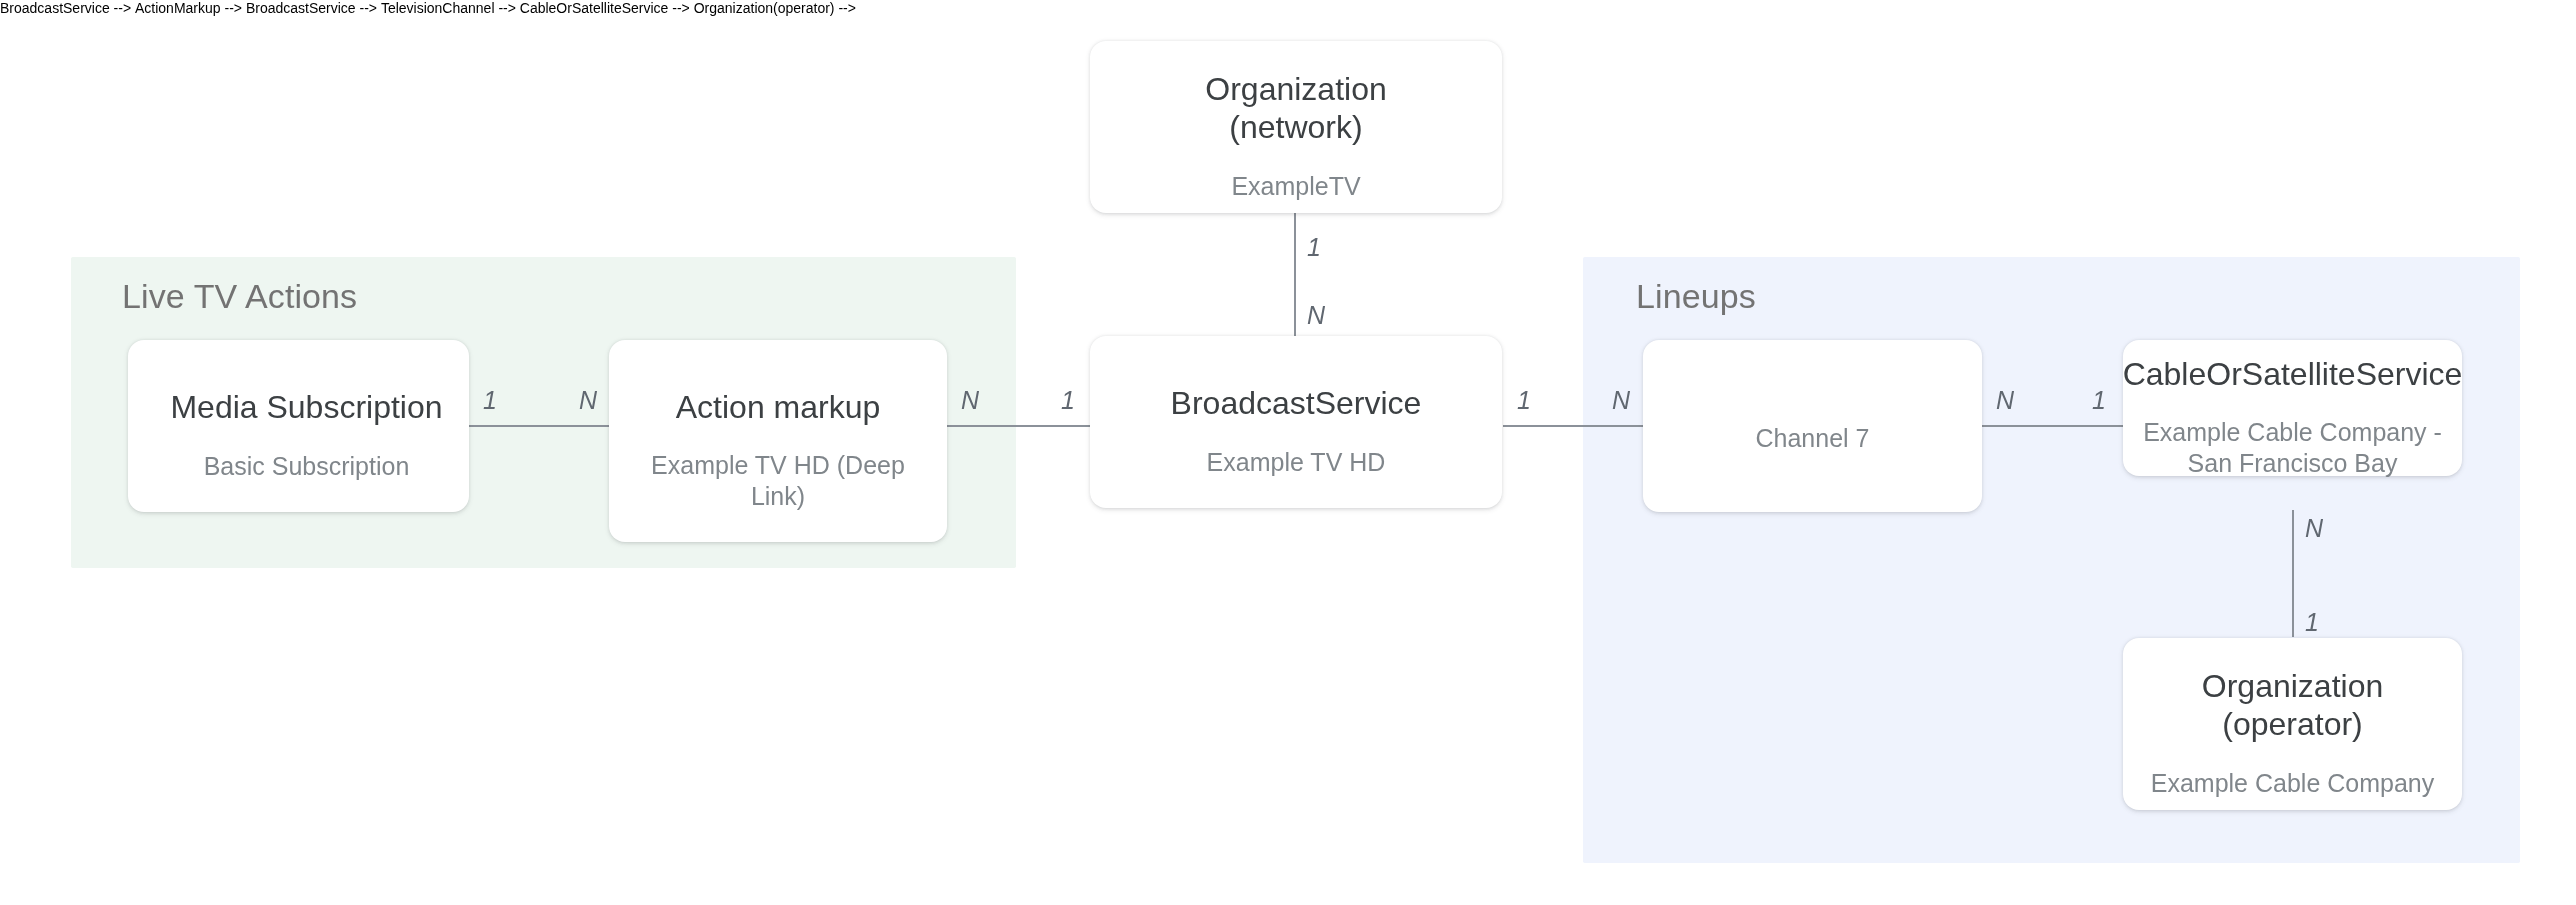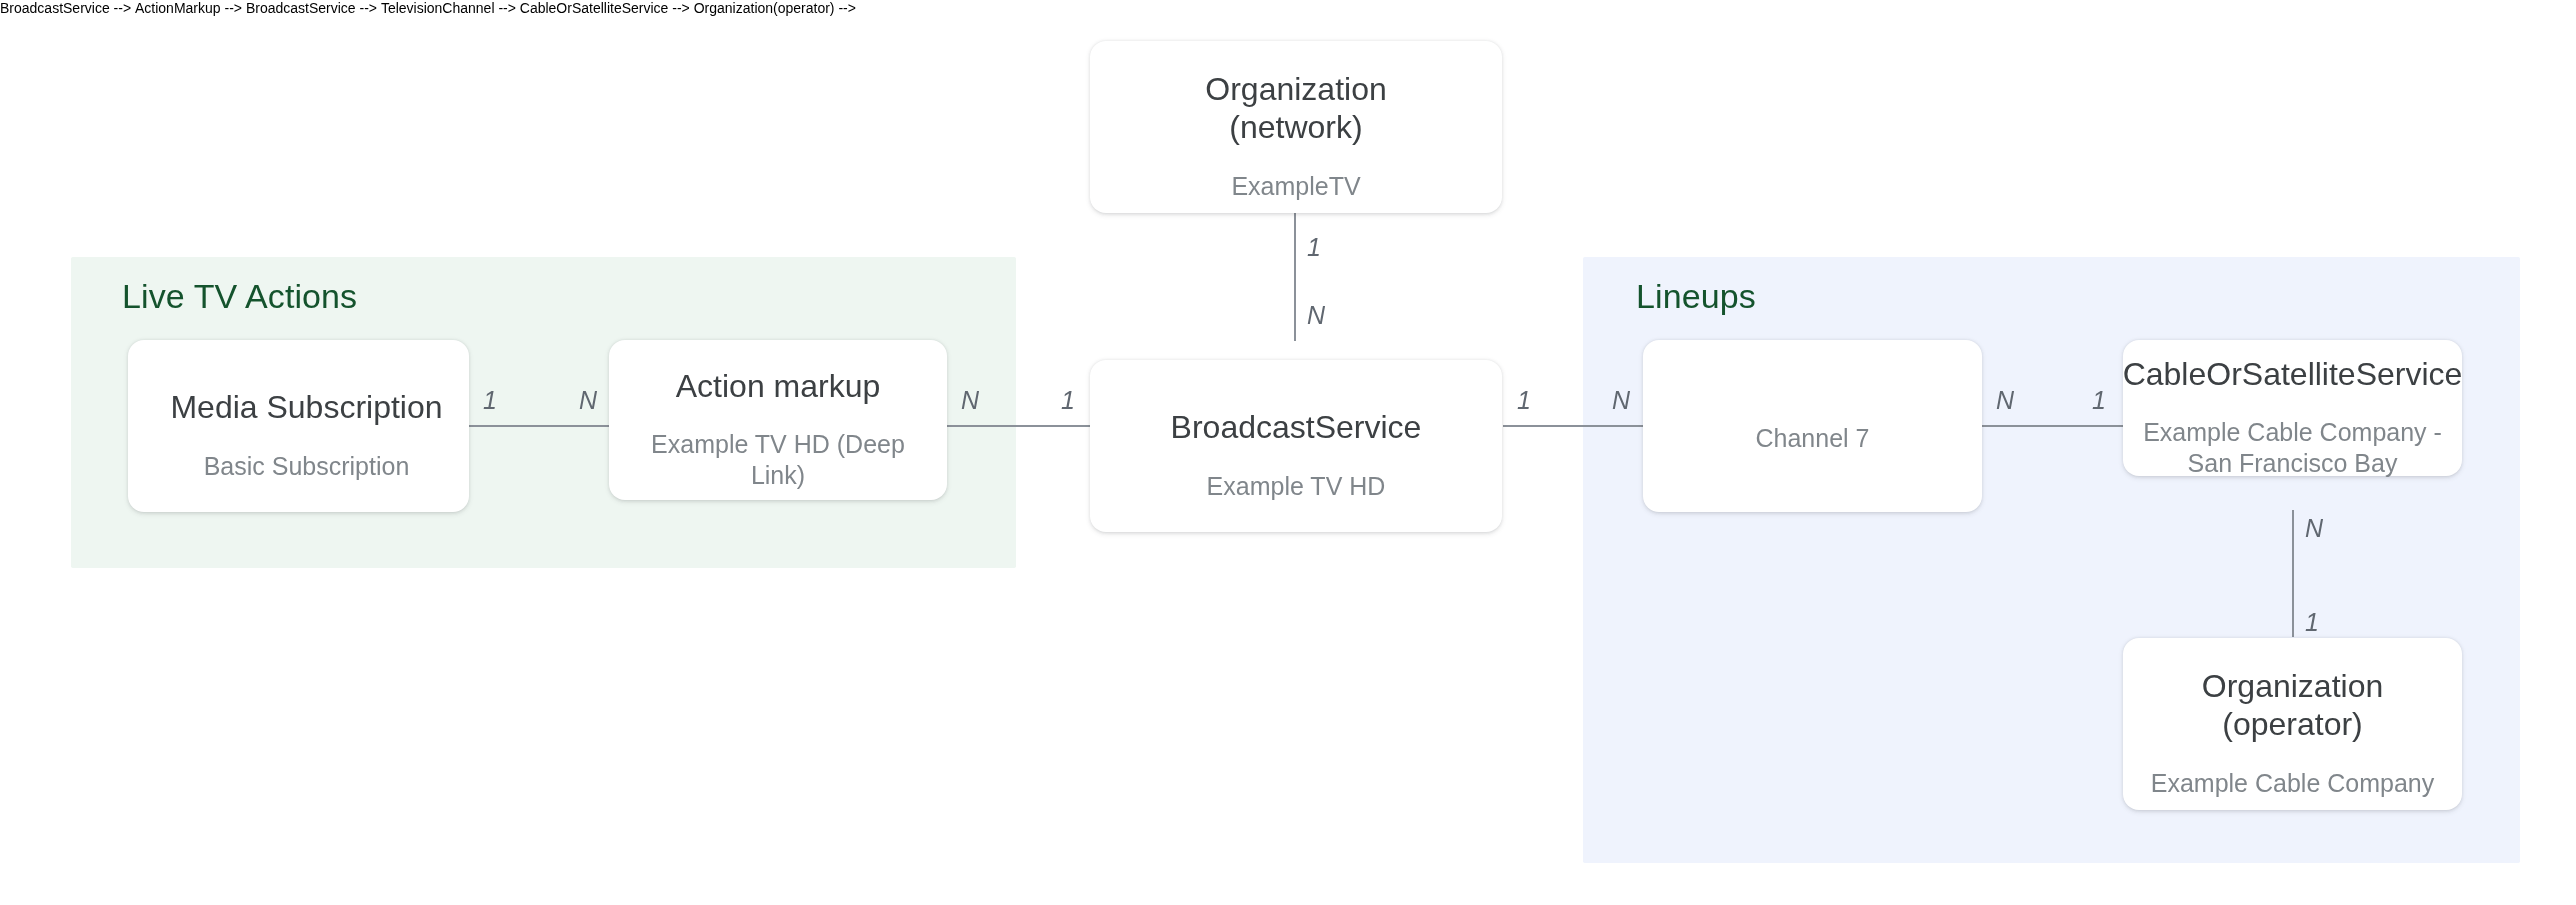--- a/index.html
+++ b/index.html
@@ -20,21 +20,21 @@
 
   
   .panel {
     position: absolute;
     border-radius: 1.8px;
   }
   .panel-title {
     position: absolute;
     font-size: 34px;
     font-weight: 400;
-    color: #14532d;
+    color: #737373;
     letter-spacing: 0.1px;
     white-space: nowrap;
   }
 
   
   .edge {
     position: absolute;
     background: #8b9199;
   }
   .edge.h { height: 1.8px; }
@@ -146,26 +146,26 @@
     <div class="node-title">Organization
 (network)</div>
     <div class="node-sub">ExampleTV</div>
   </div>
 
   <div class="node" style="left:128px; top:340px; width:341px; height:172px;padding-left:32px;">
     <div class="node-title">Media Subscription</div>
     <div class="node-sub">Basic Subscription</div>
   </div>
 
-  <div class="node" style="left:609px; top:340px; width:338px; height:160px;">
+  <div class="node" style="left:609px; top:340px; width:338px; height:202px;">
     <div class="node-title">Action markup</div>
     <div class="node-sub">Example TV HD (Deep Link)</div>
   </div>
 
-  <div class="node" style="left:1090px; top:360px; width:412px; height:172px;">
+  <div class="node" style="left:1090px; top:336px; width:412px; height:172px;">
     <div class="node-title">BroadcastService</div>
     <div class="node-sub">Example TV HD</div>
   </div>
 
   <div class="node" style="left:1643px; top:340px; width:339px; height:172px;">
     <div class="node-sub">Channel 7</div>
   </div>
 
   <div class="node" style="left:2123px; top:340px; width:339px; height:136px;">
     <div class="node-title">CableOrSatelliteService</div>

